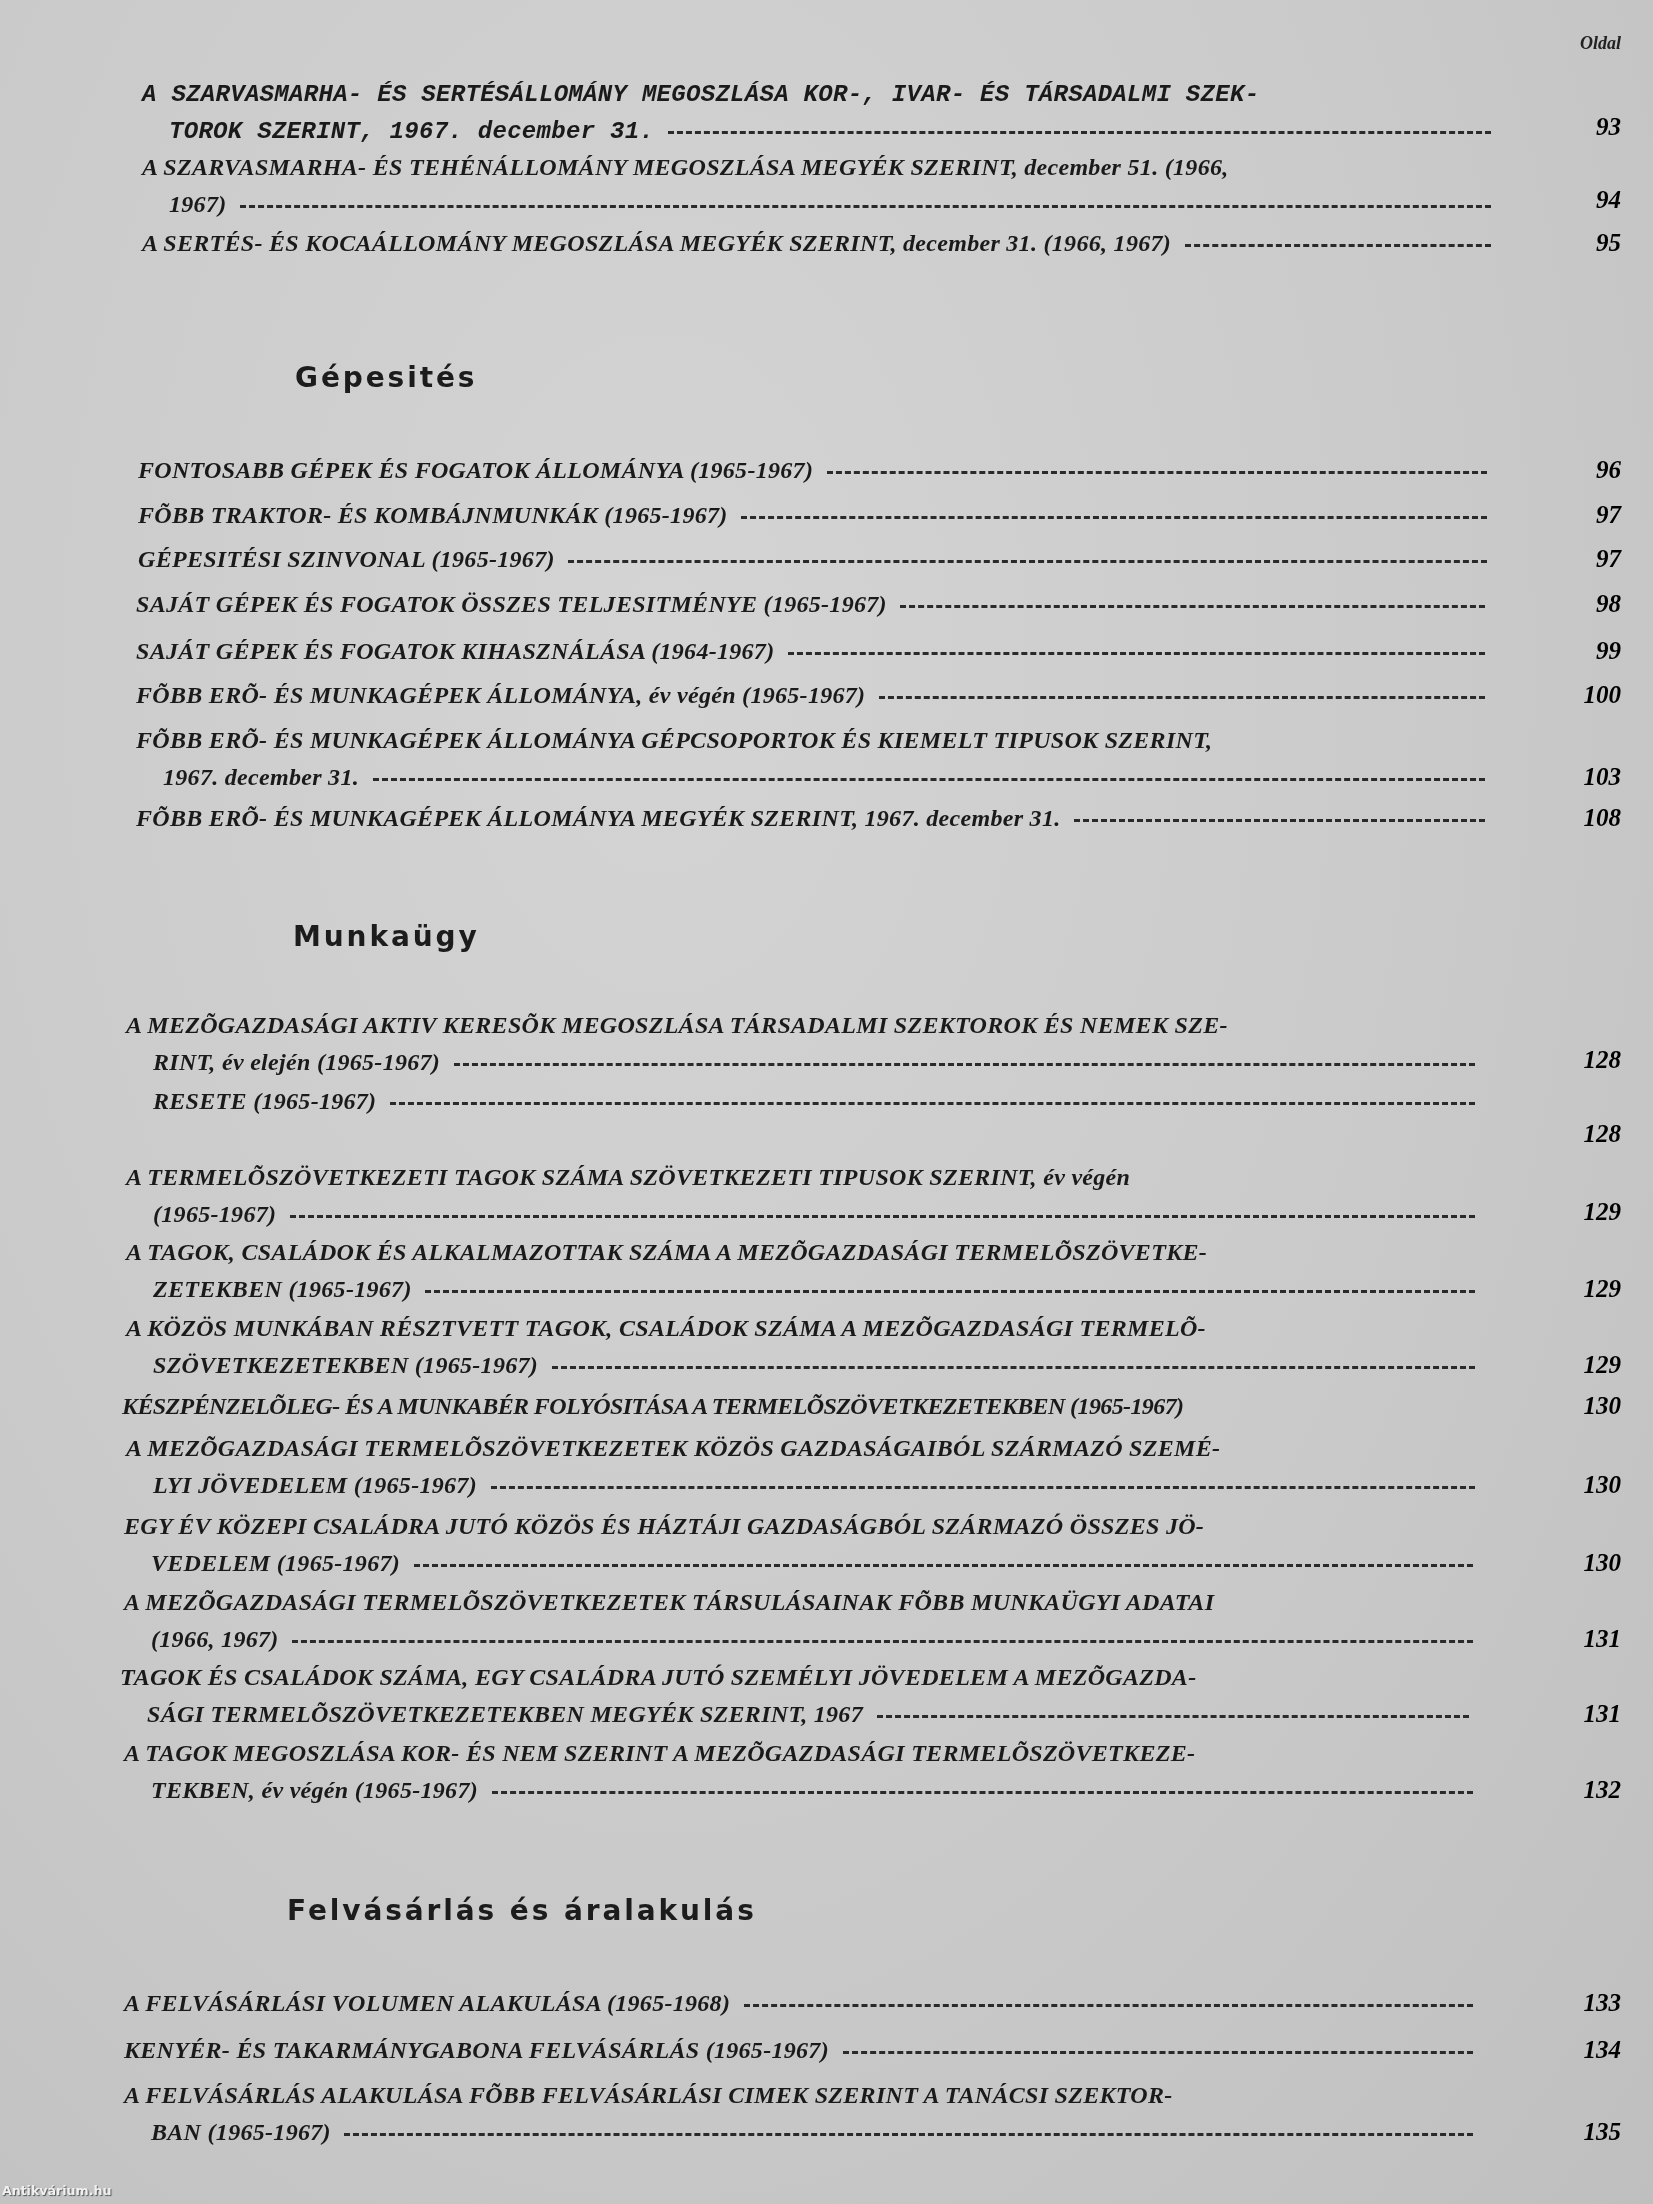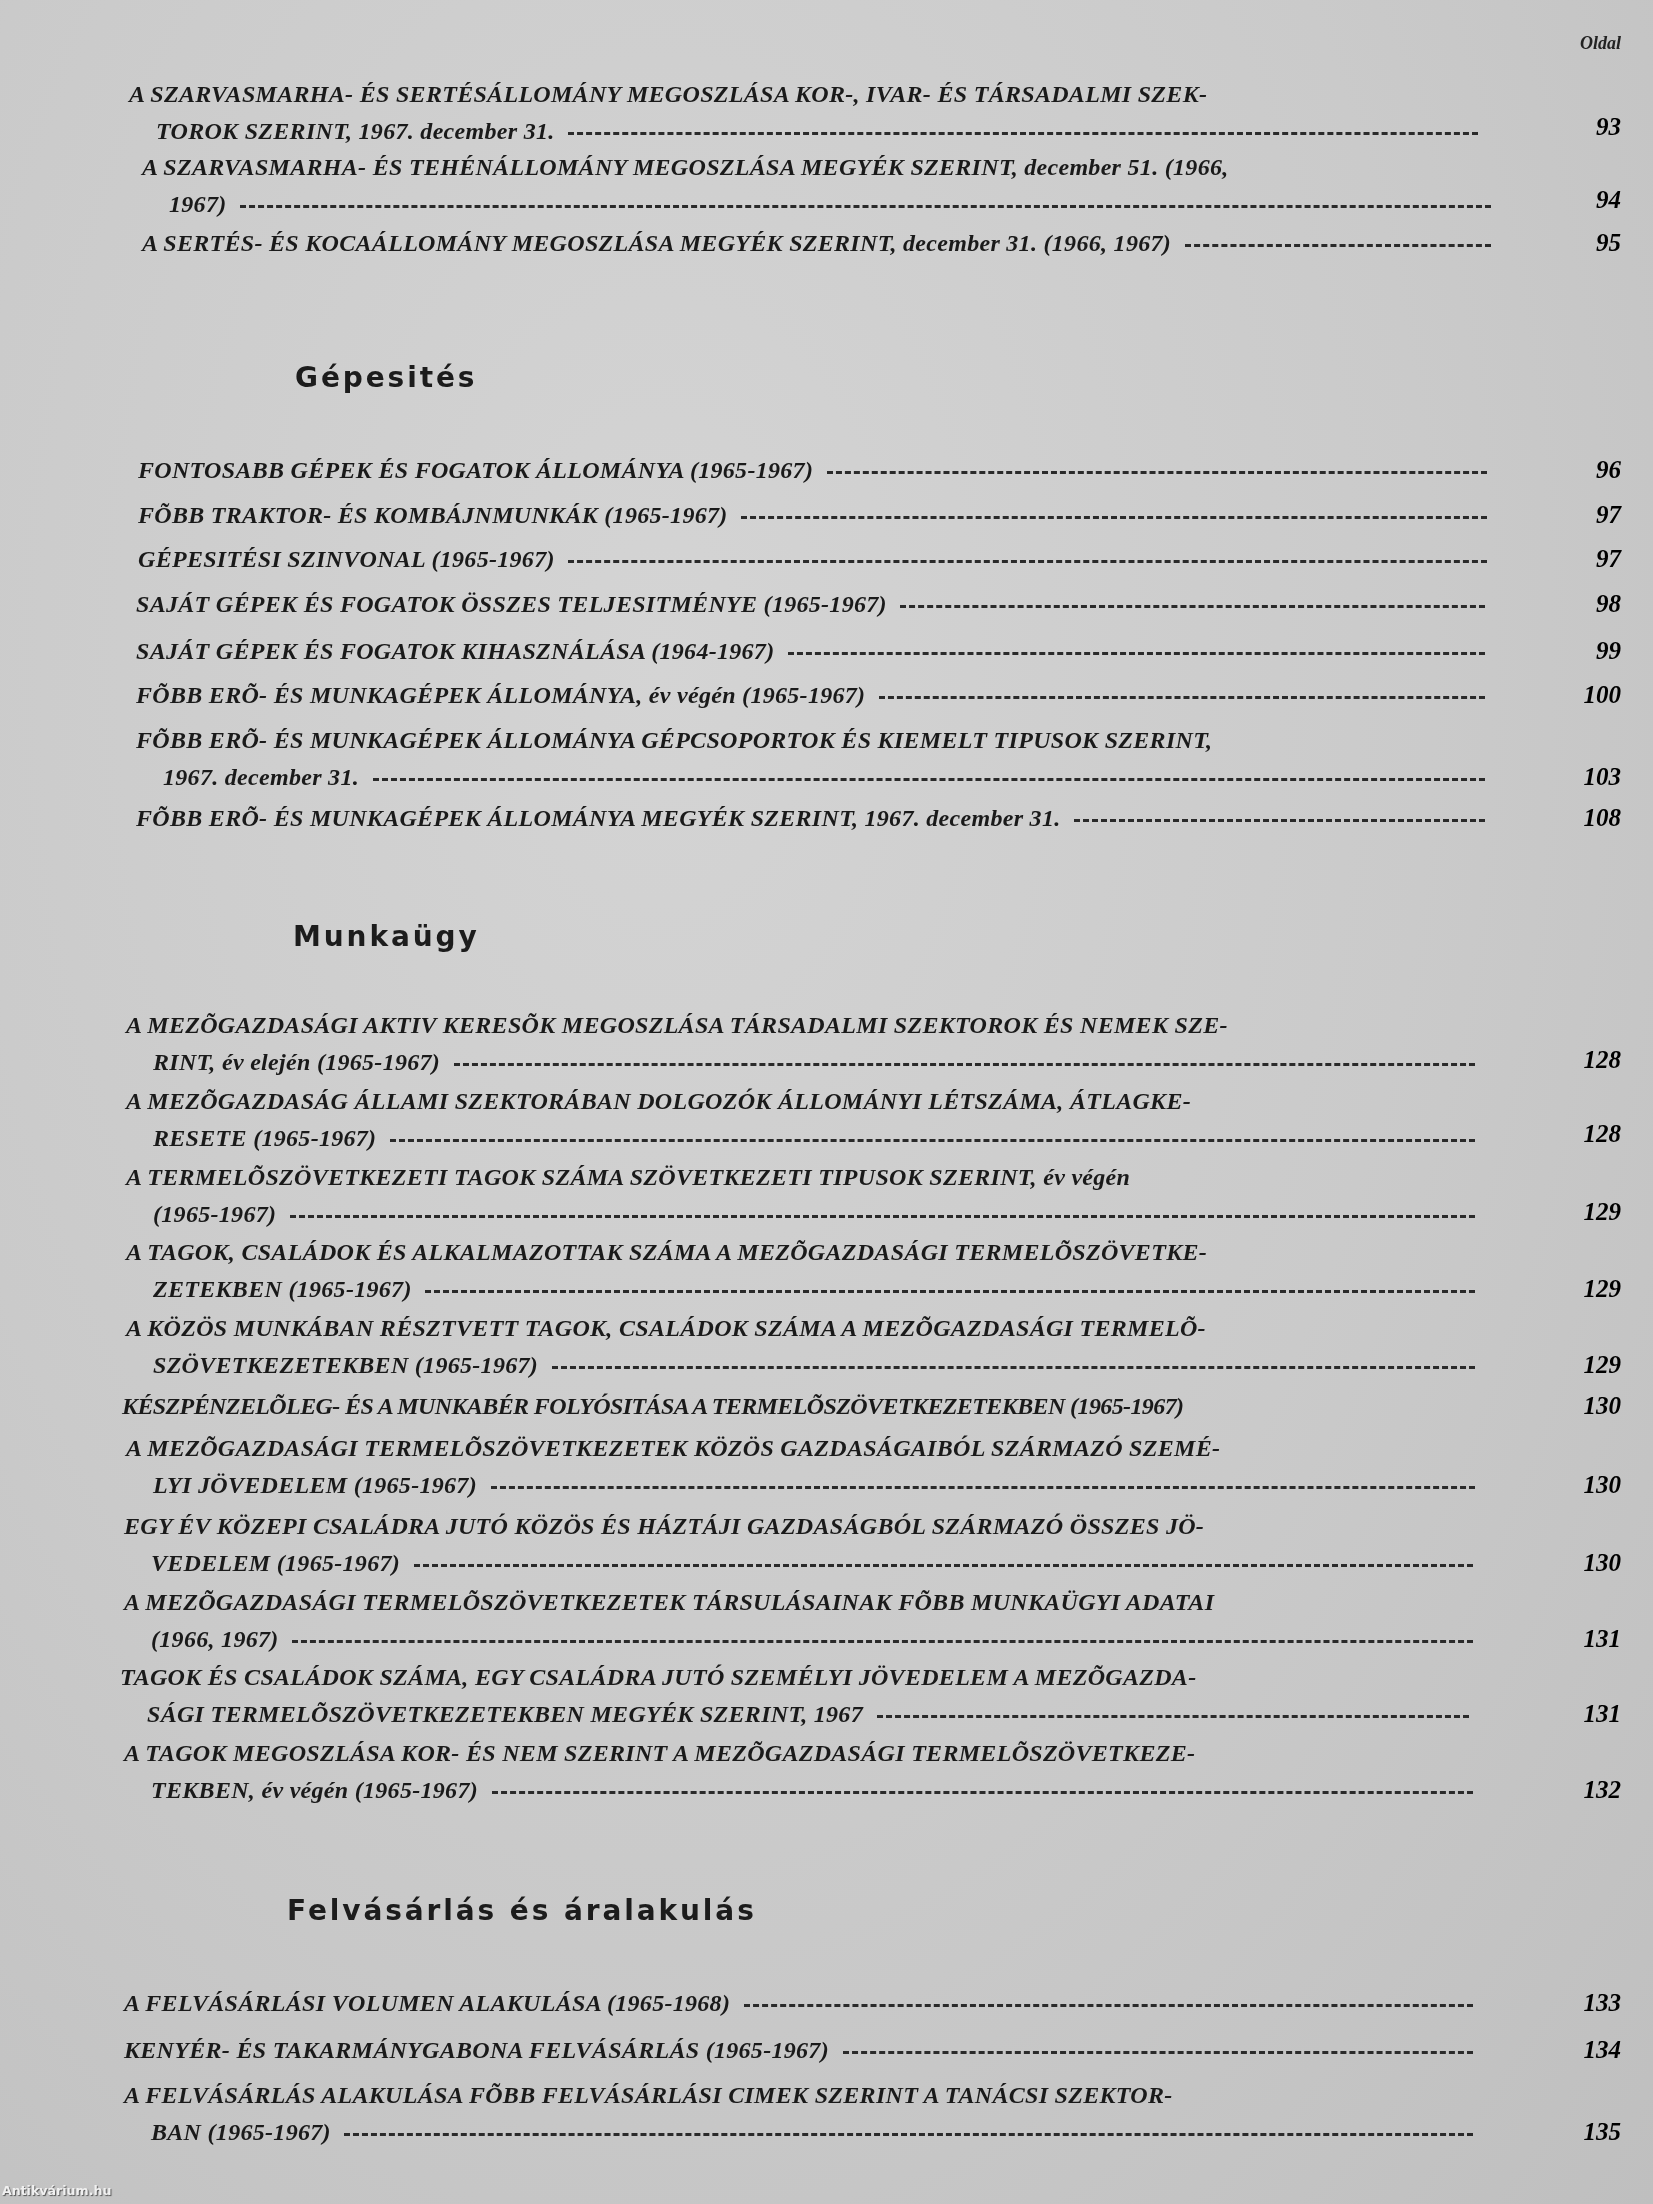--- a/index.html
+++ b/index.html
@@ -40,21 +40,21 @@
     font-weight: bold; font-size: 12.6px; color: #f0f0f0; text-shadow: 1px 1px 1px #555;
   }
 </style>
 </head>
 <body>
 
 <div class="page">
   <div class="col-header">Oldal</div>
 
   <div class="entry" style="top:76px;">
-    <div class="text" style="left:129px;">
+    <div class="text" style="left:142px;font-family:Liberation Mono, monospace;">
       <div class="line">A SZARVASMARHA- ÉS SERTÉSÁLLOMÁNY MEGOSZLÁSA KOR-, IVAR- ÉS TÁRSADALMI SZEK-</div>
       <div class="line indent">
           <span>TOROK SZERINT, 1967. december 31.</span>
           <span class="leader"></span>
         </div>
     </div>
     <div class="page-no" style="top:37px;">93</div>
   </div>
   <div class="entry" style="top:149px;">
     <div class="text" style="left:142px;">
@@ -159,21 +159,20 @@
       <div class="line">A MEZÕGAZDASÁGI AKTIV KERESÕK MEGOSZLÁSA TÁRSADALMI SZEKTOROK ÉS NEMEK SZE-</div>
       <div class="line indent">
           <span>RINT, év elején (1965-1967)</span>
           <span class="leader"></span>
         </div>
     </div>
     <div class="page-no" style="top:39px;">128</div>
   </div>
   <div class="entry" style="top:1083px;">
     <div class="text" style="left:126px;">
-      <div class="line">A MEZÕGAZDASÁG ÁLLAMI SZEKTORÁBAN DOLGOZÓK ÁLLOMÁNYI LÉTSZÁMA, ÁTLAGKE-</div>
       <div class="line indent">
           <span>RESETE (1965-1967)</span>
           <span class="leader"></span>
         </div>
     </div>
     <div class="page-no" style="top:37px;">128</div>
   </div>
   <div class="entry" style="top:1159px;">
     <div class="text" style="left:126px;">
       <div class="line">A TERMELÕSZÖVETKEZETI TAGOK SZÁMA SZÖVETKEZETI TIPUSOK SZERINT, év végén</div>

